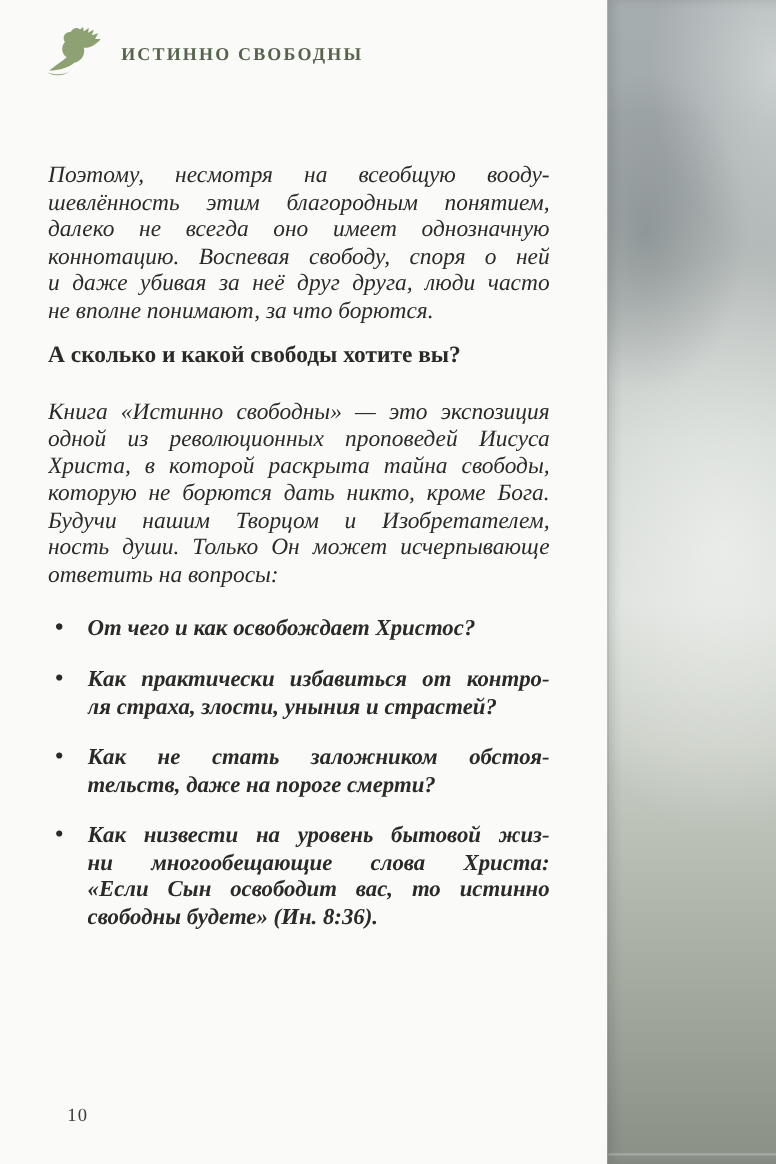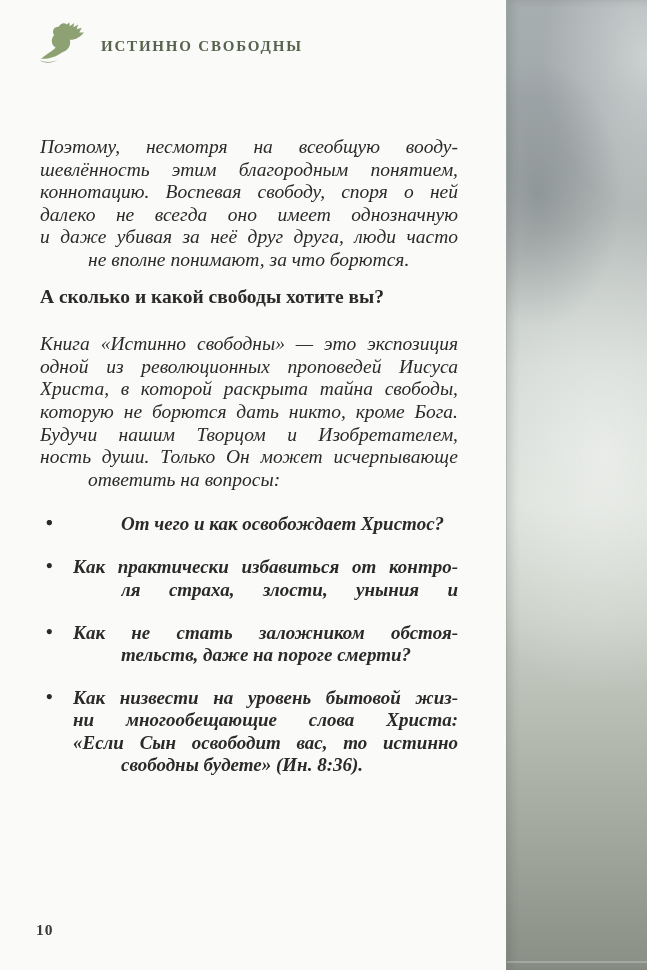--- a/index.html
+++ b/index.html
@@ -16,33 +16,33 @@
   .header-title {
     font-size:15px; font-weight:600; letter-spacing:1.8px;
     color:#57634c; white-space:nowrap; padding-top:4px;
   }
   
   .text-col {
     position:absolute; left:40px; top:136px; width:418px;
     font-size:19.5px; line-height:22.6px; color:#2b2a28;
   }
   .tline { text-align:justify; text-align-last:justify; max-height:23px; overflow:hidden;font-style:italic; }
-  .tline-last { text-align-last:left;margin-left:48px; }
+  .tline-last { text-align-last:left; }
   .para { margin:0 0 13px 0; }
   .question-heading { font-weight:bold; margin:14px 0 25px 0; }
   .bullet-list { list-style:none; margin:22px 0 0 0; padding:0; }
   .bullet-item {
     position:relative; padding-left:33px; margin:0 0 20px 0;
     font-weight:bold; font-size:19px;
   }
   .bullet-dot { position:absolute; left:6px; top:-1px; font-size:19px; color:#2b2a28; }
   
   .page-number {
-    position:absolute; left:36px; top:921px;
-    font-size:15.5px; letter-spacing:1px; color:#3a3a38;font-weight:bold;
+    position:absolute; left:56px; top:921px;
+    font-size:15.5px; letter-spacing:1px; color:#3a3a38;
   }
   
   .photo-strip {
     position:absolute; top:0; right:0; width:175px; height:970px;
     background:
       radial-gradient(120px 190px at 18% 20%, rgba(78,88,94,0.35), rgba(78,88,94,0) 70%),
       radial-gradient(140px 200px at 80% 6%, rgba(236,239,237,0.55), rgba(236,239,237,0) 75%),
       radial-gradient(210px 320px at 55% 47%, rgba(249,251,248,0.55), rgba(249,251,248,0) 75%),
       linear-gradient(to bottom,
         #a7aeb0 0%, #a3aaac 10%, #b8bebc 24%, #d0d5d1 38%, #d9ddd8 52%,
@@ -70,22 +70,22 @@
       </svg>
     </span>
     <span class="header-title">ИСТИННО СВОБОДНЫ</span>
   </div>
 
   <div class="text-col">
 
     <div class="para">
         <div class="tline">Поэтому, несмотря на всеобщую вооду-</div>
         <div class="tline">шевлённость этим благородным понятием,</div>
+        <div class="tline">далеко не всегда оно имеет однозначную</div>
         <div class="tline">коннотацию. Воспевая свободу, споря о ней</div>
-        <div class="tline">далеко не всегда оно имеет однозначную</div>
         <div class="tline">и даже убивая за неё друг друга, люди часто</div>
         <div class="tline tline-last">не вполне понимают, за что борются.</div>
       </div>
 
     <div class="question-heading">А сколько и какой свободы хотите вы?</div>
 
     <div class="para">
         <div class="tline">Книга «Истинно свободны» — это экспозиция</div>
         <div class="tline">одной из революционных проповедей Иисуса</div>
         <div class="tline">Христа, в которой раскрыта тайна свободы,</div>

